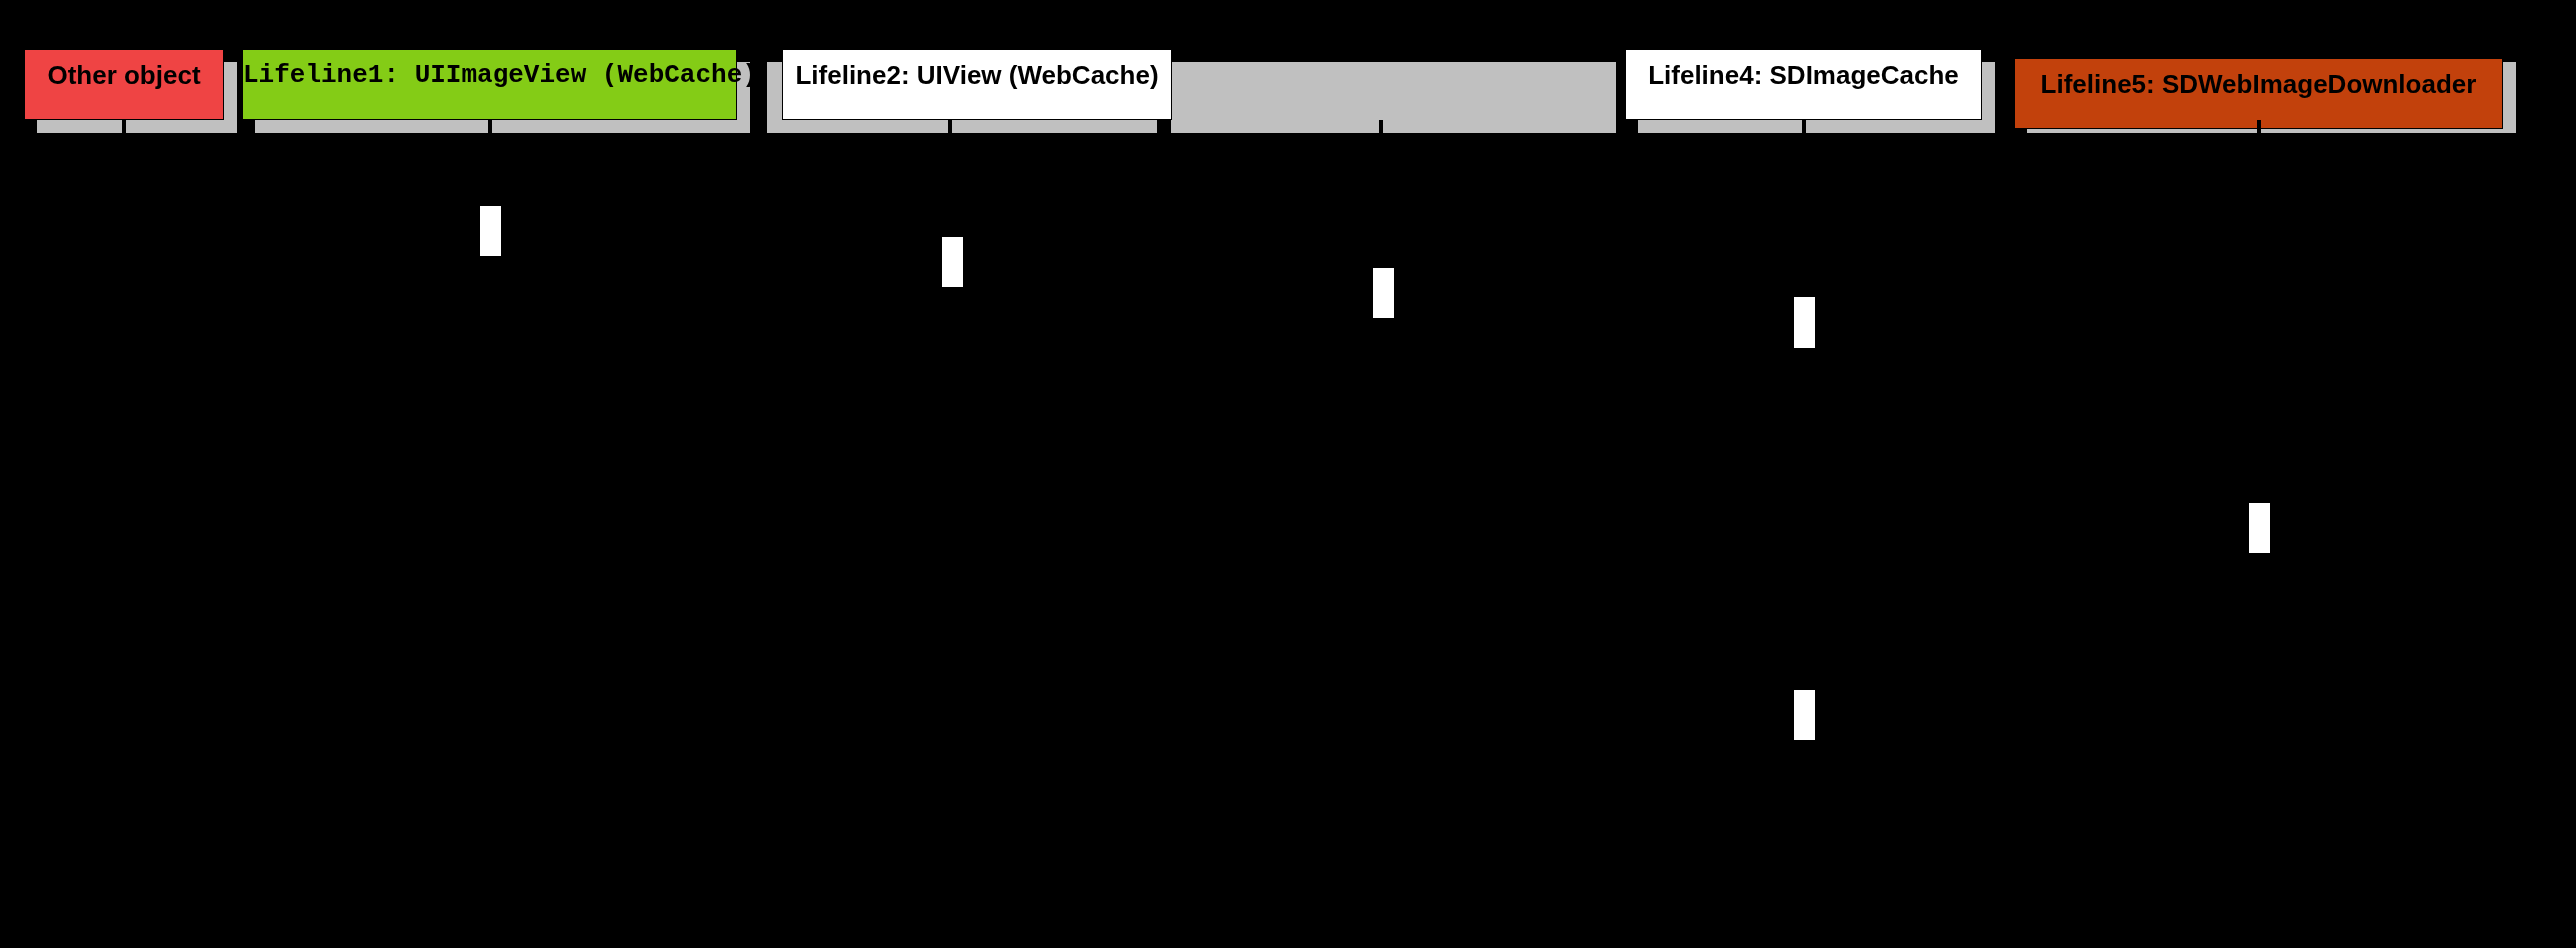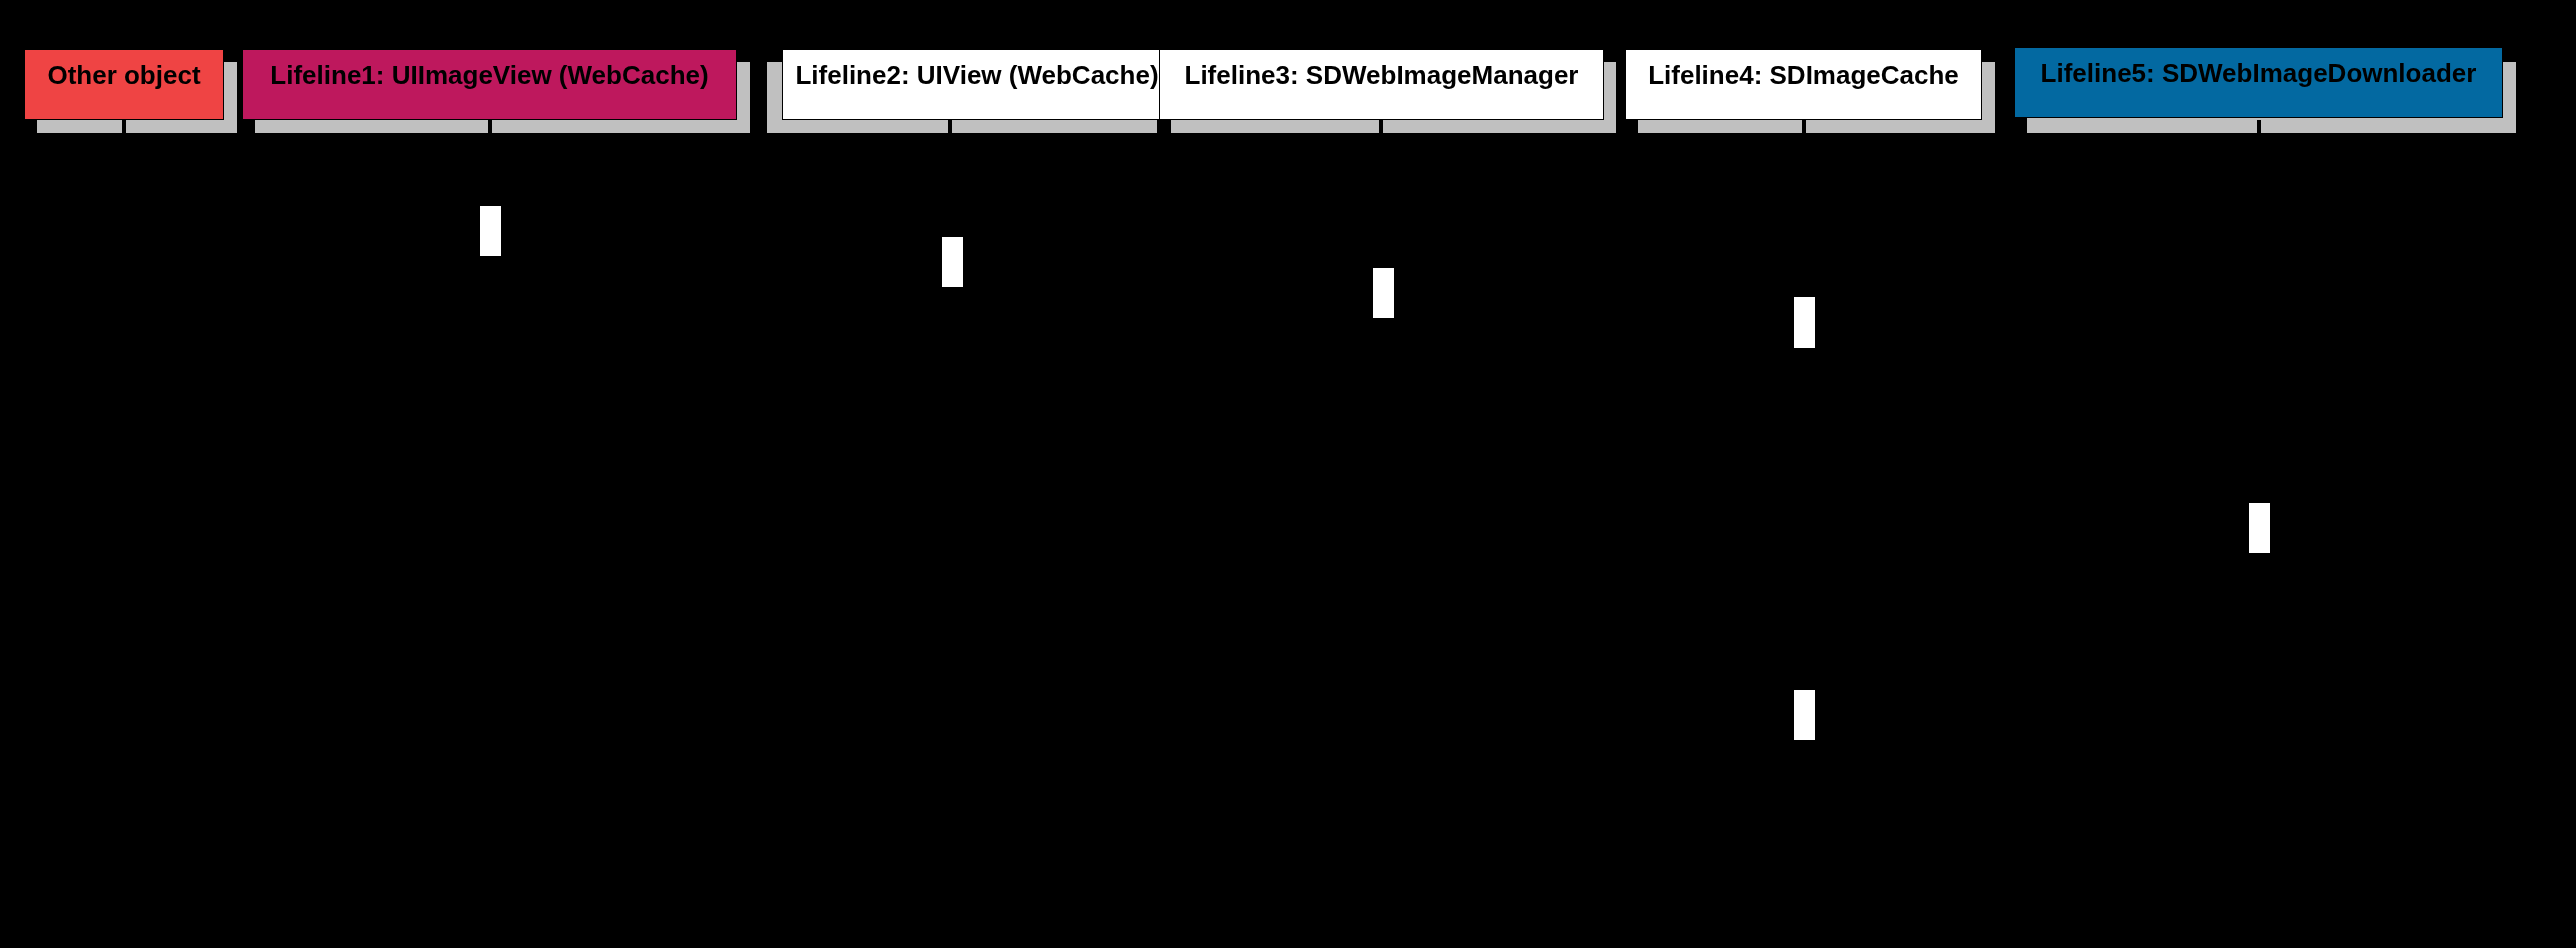--- a/index.html
+++ b/index.html
@@ -54,41 +54,38 @@
 </head>
 <body>
 
 <div id="canvas">
     <div class="lifeline-shadow" style="left: 37px; top: 62px; width: 200px; height: 71px; background: rgb(192, 192, 192);"></div>
     <div class="lifeline-box" style="left: 24px; top: 49px; width: 200px; height: 71px; background: #ef4444; border-color: rgb(0, 0, 0);">
       <span class="lifeline-label">Other object</span>
     </div>
     <div class="lifeline-tick" style="left: 122px; top: 120px;"></div>
     <div class="lifeline-shadow" style="left: 255px; top: 62px; width: 495px; height: 71px; background: rgb(192, 192, 192);"></div>
-    <div class="lifeline-box" style="left: 242px; top: 49px; width: 495px; height: 71px; background: #be185d; border-color: rgb(0, 0, 0);">
+    <div class="lifeline-box" style="left: 242px; top: 49px; width: 495px; height: 71px; background: #84cc16; border-color: rgb(0, 0, 0); font-family: Liberation Mono, monospace;">
       <span class="lifeline-label">Lifeline1: UIImageView (WebCache)</span>
     </div>
     <div class="lifeline-tick" style="left: 488px; top: 120px;"></div>
     <div class="lifeline-shadow" style="left: 767px; top: 62px; width: 390px; height: 71px; background: rgb(192, 192, 192);"></div>
     <div class="lifeline-box" style="left: 782px; top: 49px; width: 390px; height: 71px; background: rgb(255, 255, 255); border-color: rgb(0, 0, 0);">
       <span class="lifeline-label">Lifeline2: UIView (WebCache)</span>
     </div>
     <div class="lifeline-tick" style="left: 948px; top: 120px;"></div>
     <div class="lifeline-shadow" style="left: 1171px; top: 62px; width: 445px; height: 71px; background: rgb(192, 192, 192);"></div>
-    <div class="lifeline-box" style="left: 1159px; top: 49px; width: 445px; height: 71px; background: rgb(255, 255, 255); border-color: rgb(0, 0, 0);">
-      <span class="lifeline-label">Lifeline3: SDWebImageManager</span>
-    </div>
     <div class="lifeline-tick" style="left: 1379px; top: 120px;"></div>
     <div class="lifeline-shadow" style="left: 1638px; top: 62px; width: 357px; height: 71px; background: rgb(192, 192, 192);"></div>
     <div class="lifeline-box" style="left: 1625px; top: 49px; width: 357px; height: 71px; background: rgb(255, 255, 255); border-color: rgb(0, 0, 0);">
       <span class="lifeline-label">Lifeline4: SDImageCache</span>
     </div>
     <div class="lifeline-tick" style="left: 1802px; top: 120px;"></div>
     <div class="lifeline-shadow" style="left: 2027px; top: 62px; width: 489px; height: 71px; background: rgb(192, 192, 192);"></div>
-    <div class="lifeline-box" style="left: 2014px; top: 47px; width: 489px; height: 71px; background: #0369a1; border-color: rgb(0, 0, 0);">
+    <div class="lifeline-box" style="left: 2014px; top: 58px; width: 489px; height: 71px; background: #c2410c; border-color: rgb(0, 0, 0);">
       <span class="lifeline-label">Lifeline5: SDWebImageDownloader</span>
     </div>
     <div class="lifeline-tick" style="left: 2257px; top: 120px;"></div>
     <div class="activation-bar" style="left: 479px; top: 205px; width: 23px; height: 52px;"></div>
     <div class="activation-bar" style="left: 941px; top: 236px; width: 23px; height: 52px;"></div>
     <div class="activation-bar" style="left: 1372px; top: 267px; width: 23px; height: 52px;"></div>
     <div class="activation-bar" style="left: 1793px; top: 296px; width: 23px; height: 53px;"></div>
     <div class="activation-bar" style="left: 2248px; top: 502px; width: 23px; height: 52px;"></div>
     <div class="activation-bar" style="left: 1793px; top: 689px; width: 23px; height: 52px;"></div>
   </div>

